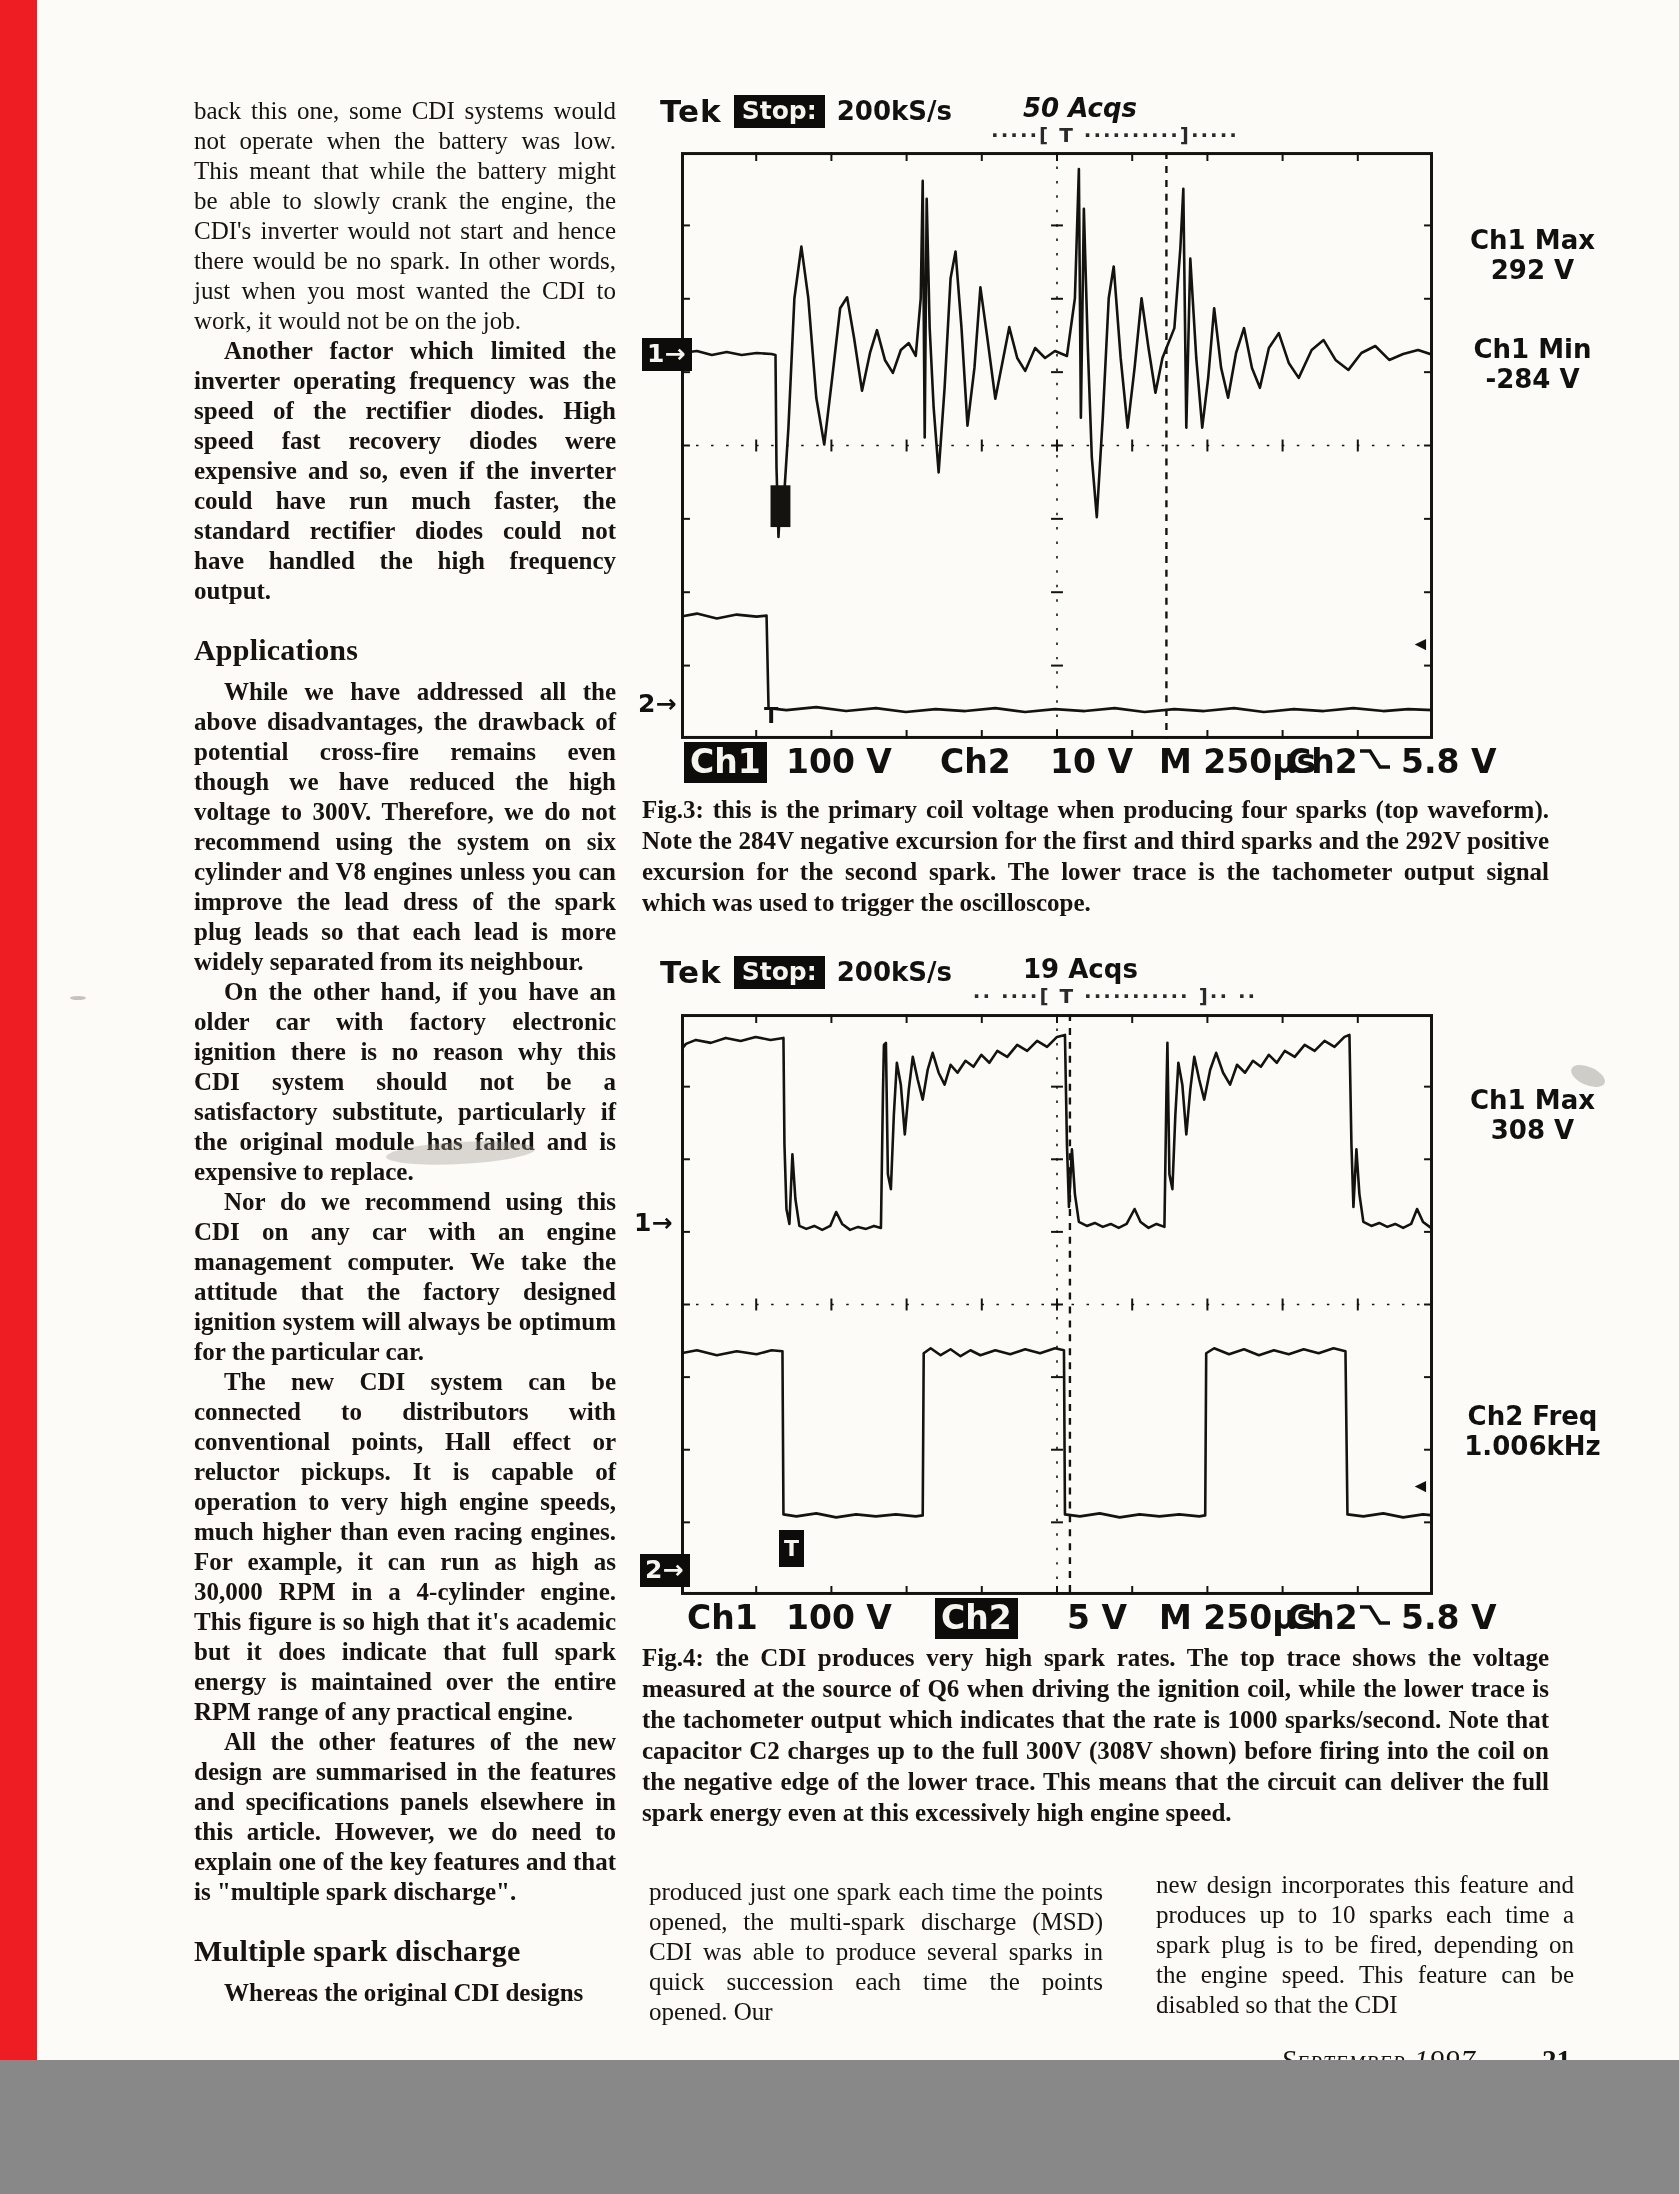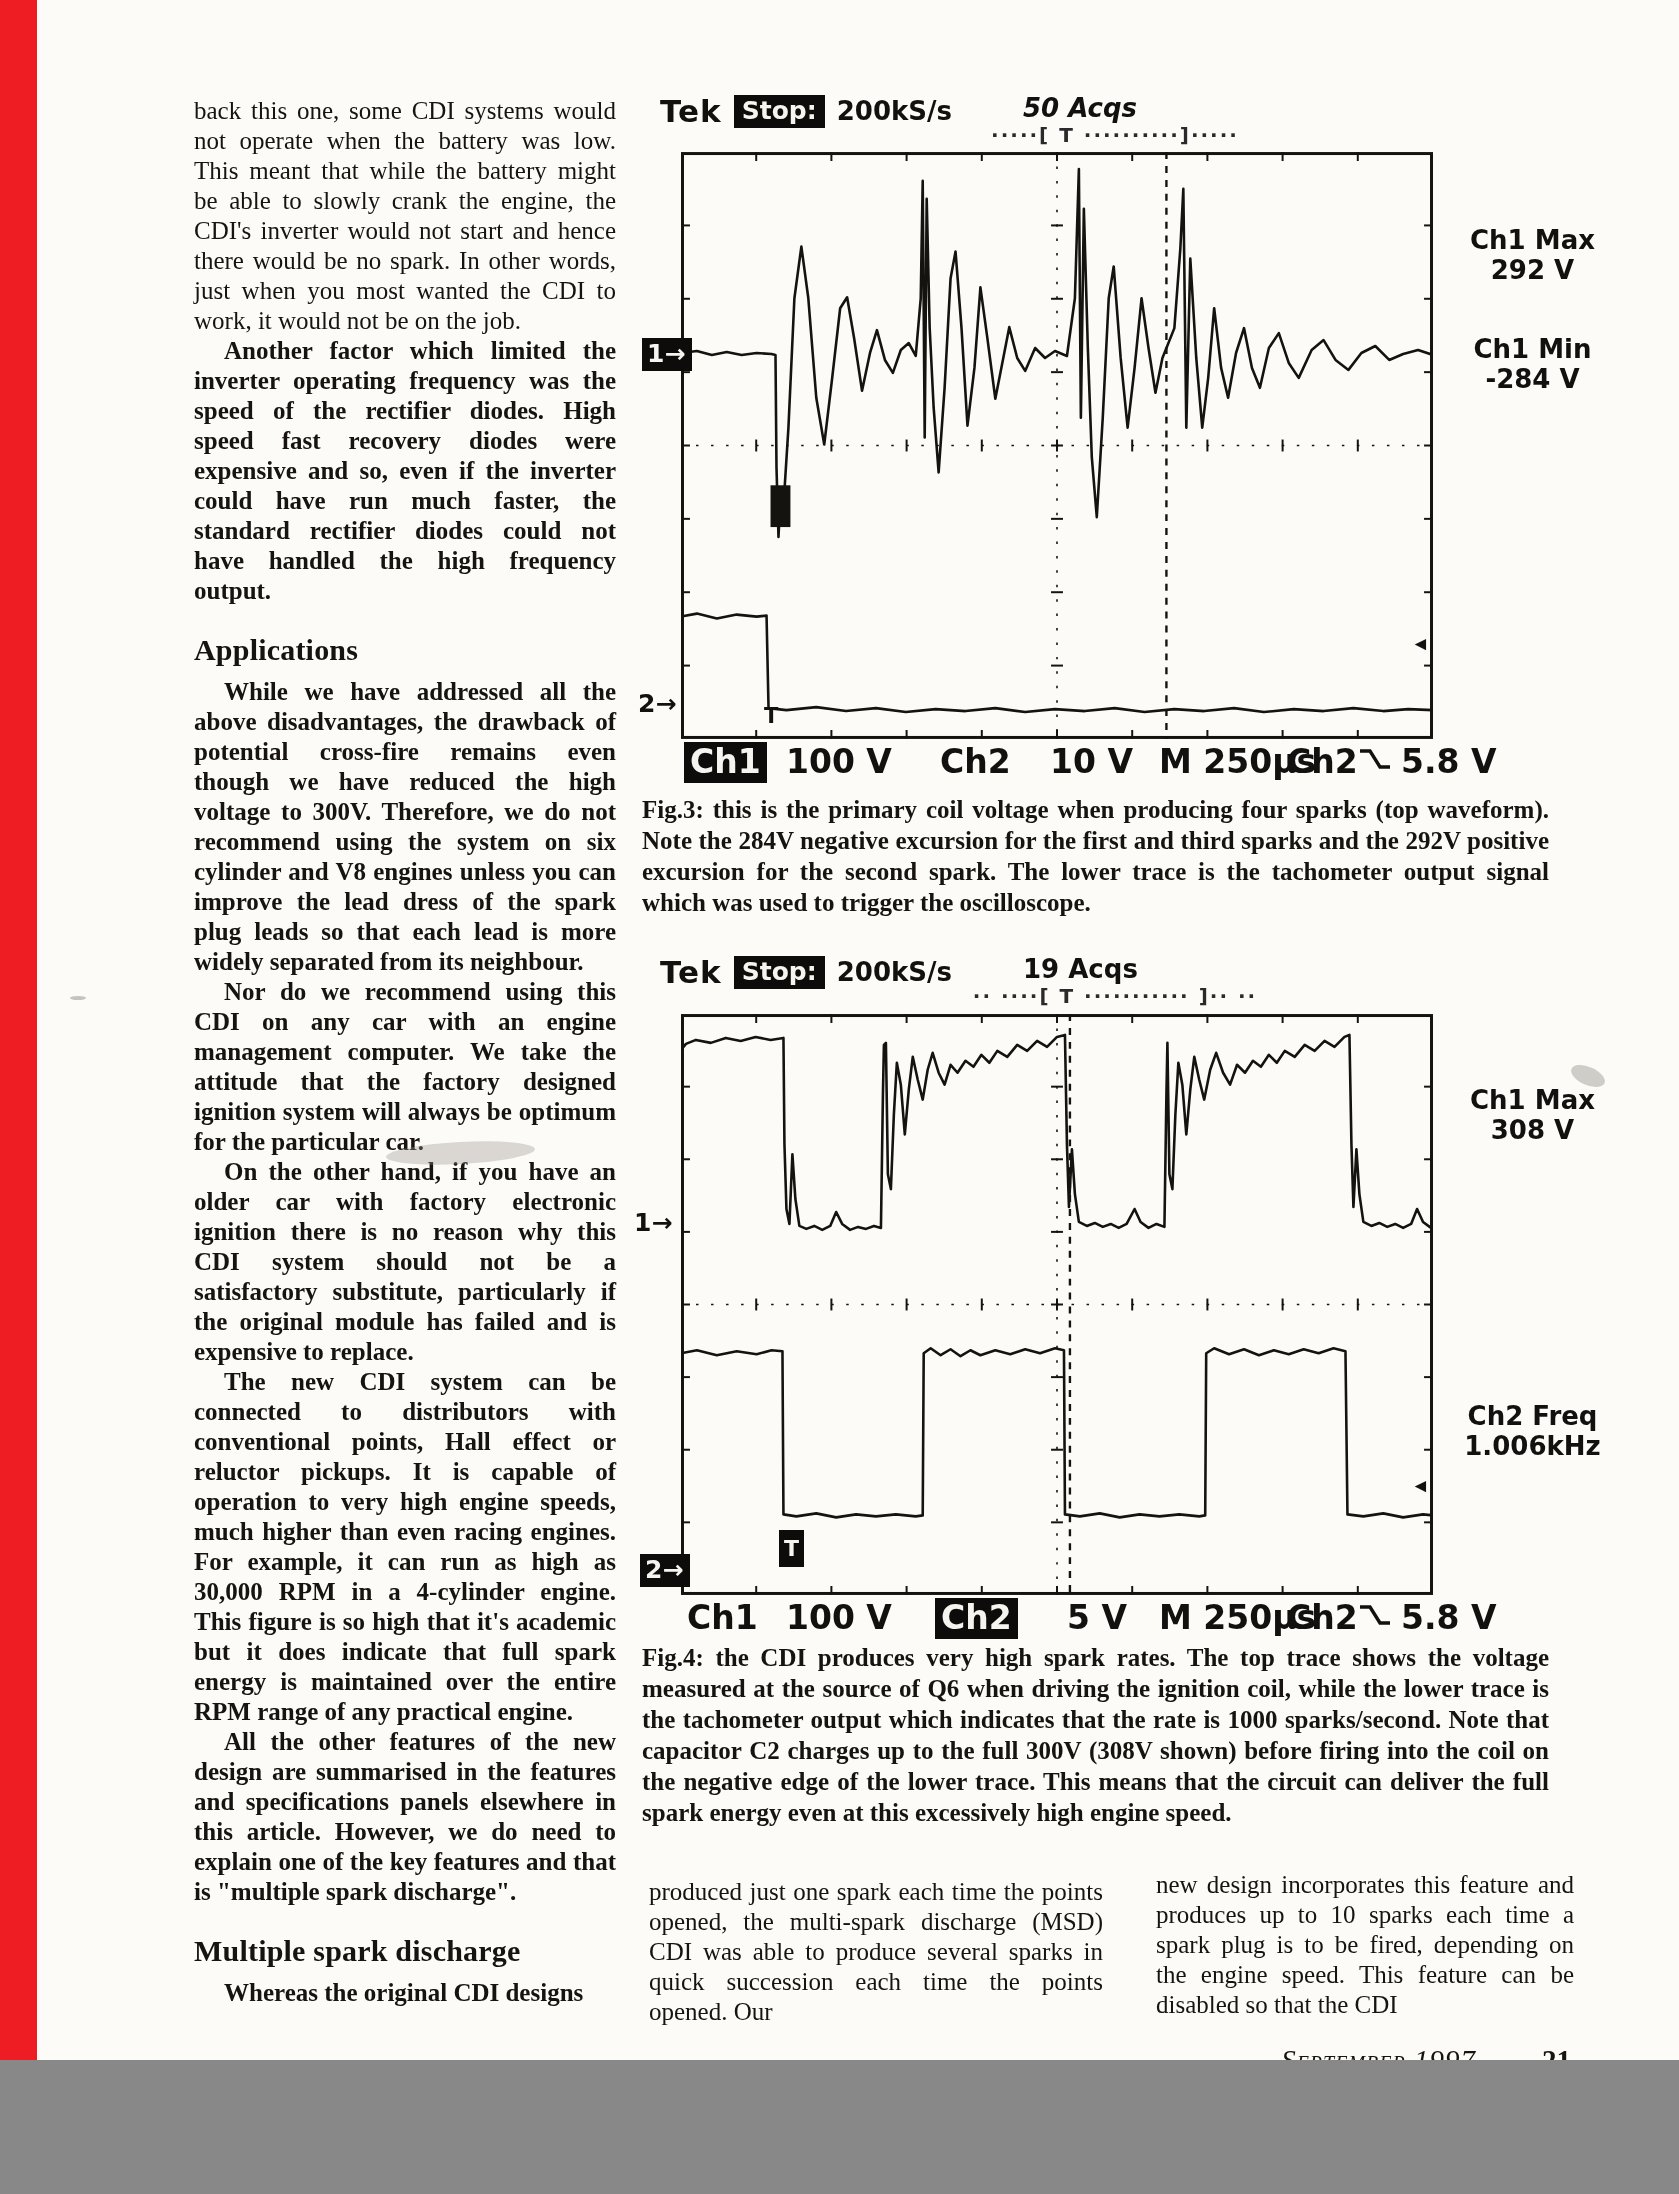--- a/index.html
+++ b/index.html
@@ -58,22 +58,22 @@
 
 <div class="page">
   <div class="redbar-left"></div>
   <div class="redbar-bottom"></div>
 
   <div class="col" id="col1">
     <p>back this one, some CDI systems would not operate when the battery was low. This meant that while the battery might be able to slowly crank the engine, the CDI's inverter would not start and hence there would be no spark. In other words, just when you most wanted the CDI to work, it would not be on the job.</p>
     <p class="ind">Another factor which limited the inverter operating frequency was the speed of the rectifier diodes. High speed fast recovery diodes were expensive and so, even if the inverter could have run much faster, the standard rectifier diodes could not have handled the high frequency output.</p>
     <h2>Applications</h2>
     <p class="ind">While we have addressed all the above disadvantages, the drawback of potential cross-fire remains even though we have reduced the high voltage to 300V. Therefore, we do not recommend using the system on six cylinder and V8 engines unless you can improve the lead dress of the spark plug leads so that each lead is more widely separated from its neighbour.</p>
+    <p class="ind">On the other hand, if you have an older car with factory electronic ignition there is no reason why this CDI system should not be a satisfactory substitute, particularly if the original module has failed and is expensive to replace.</p>
     <p class="ind">Nor do we recommend using this CDI on any car with an engine management computer. We take the attitude that the factory designed ignition system will always be optimum for the particular car.</p>
-    <p class="ind">On the other hand, if you have an older car with factory electronic ignition there is no reason why this CDI system should not be a satisfactory substitute, particularly if the original module has failed and is expensive to replace.</p>
     <p class="ind">The new CDI system can be connected to distributors with conventional points, Hall effect or reluctor pickups. It is capable of operation to very high engine speeds, much higher than even racing engines. For example, it can run as high as 30,000 RPM in a 4-cylinder engine. This figure is so high that it's academic but it does indicate that full spark energy is maintained over the entire RPM range of any practical engine.</p>
     <p class="ind">All the other features of the new design are summarised in the features and specifications panels elsewhere in this article. However, we do need to explain one of the key features and that is "multiple spark discharge".</p>
     <h2>Multiple spark discharge</h2>
     <p class="ind">Whereas the original CDI designs</p>
   </div>
 
   <div class="tekrow scopetext" style="top:93px;">
     <span class="tek-brand">Tek</span>
     <span class="tek-stop">Stop:</span>
     <span class="tek-rate">200kS/s</span>

